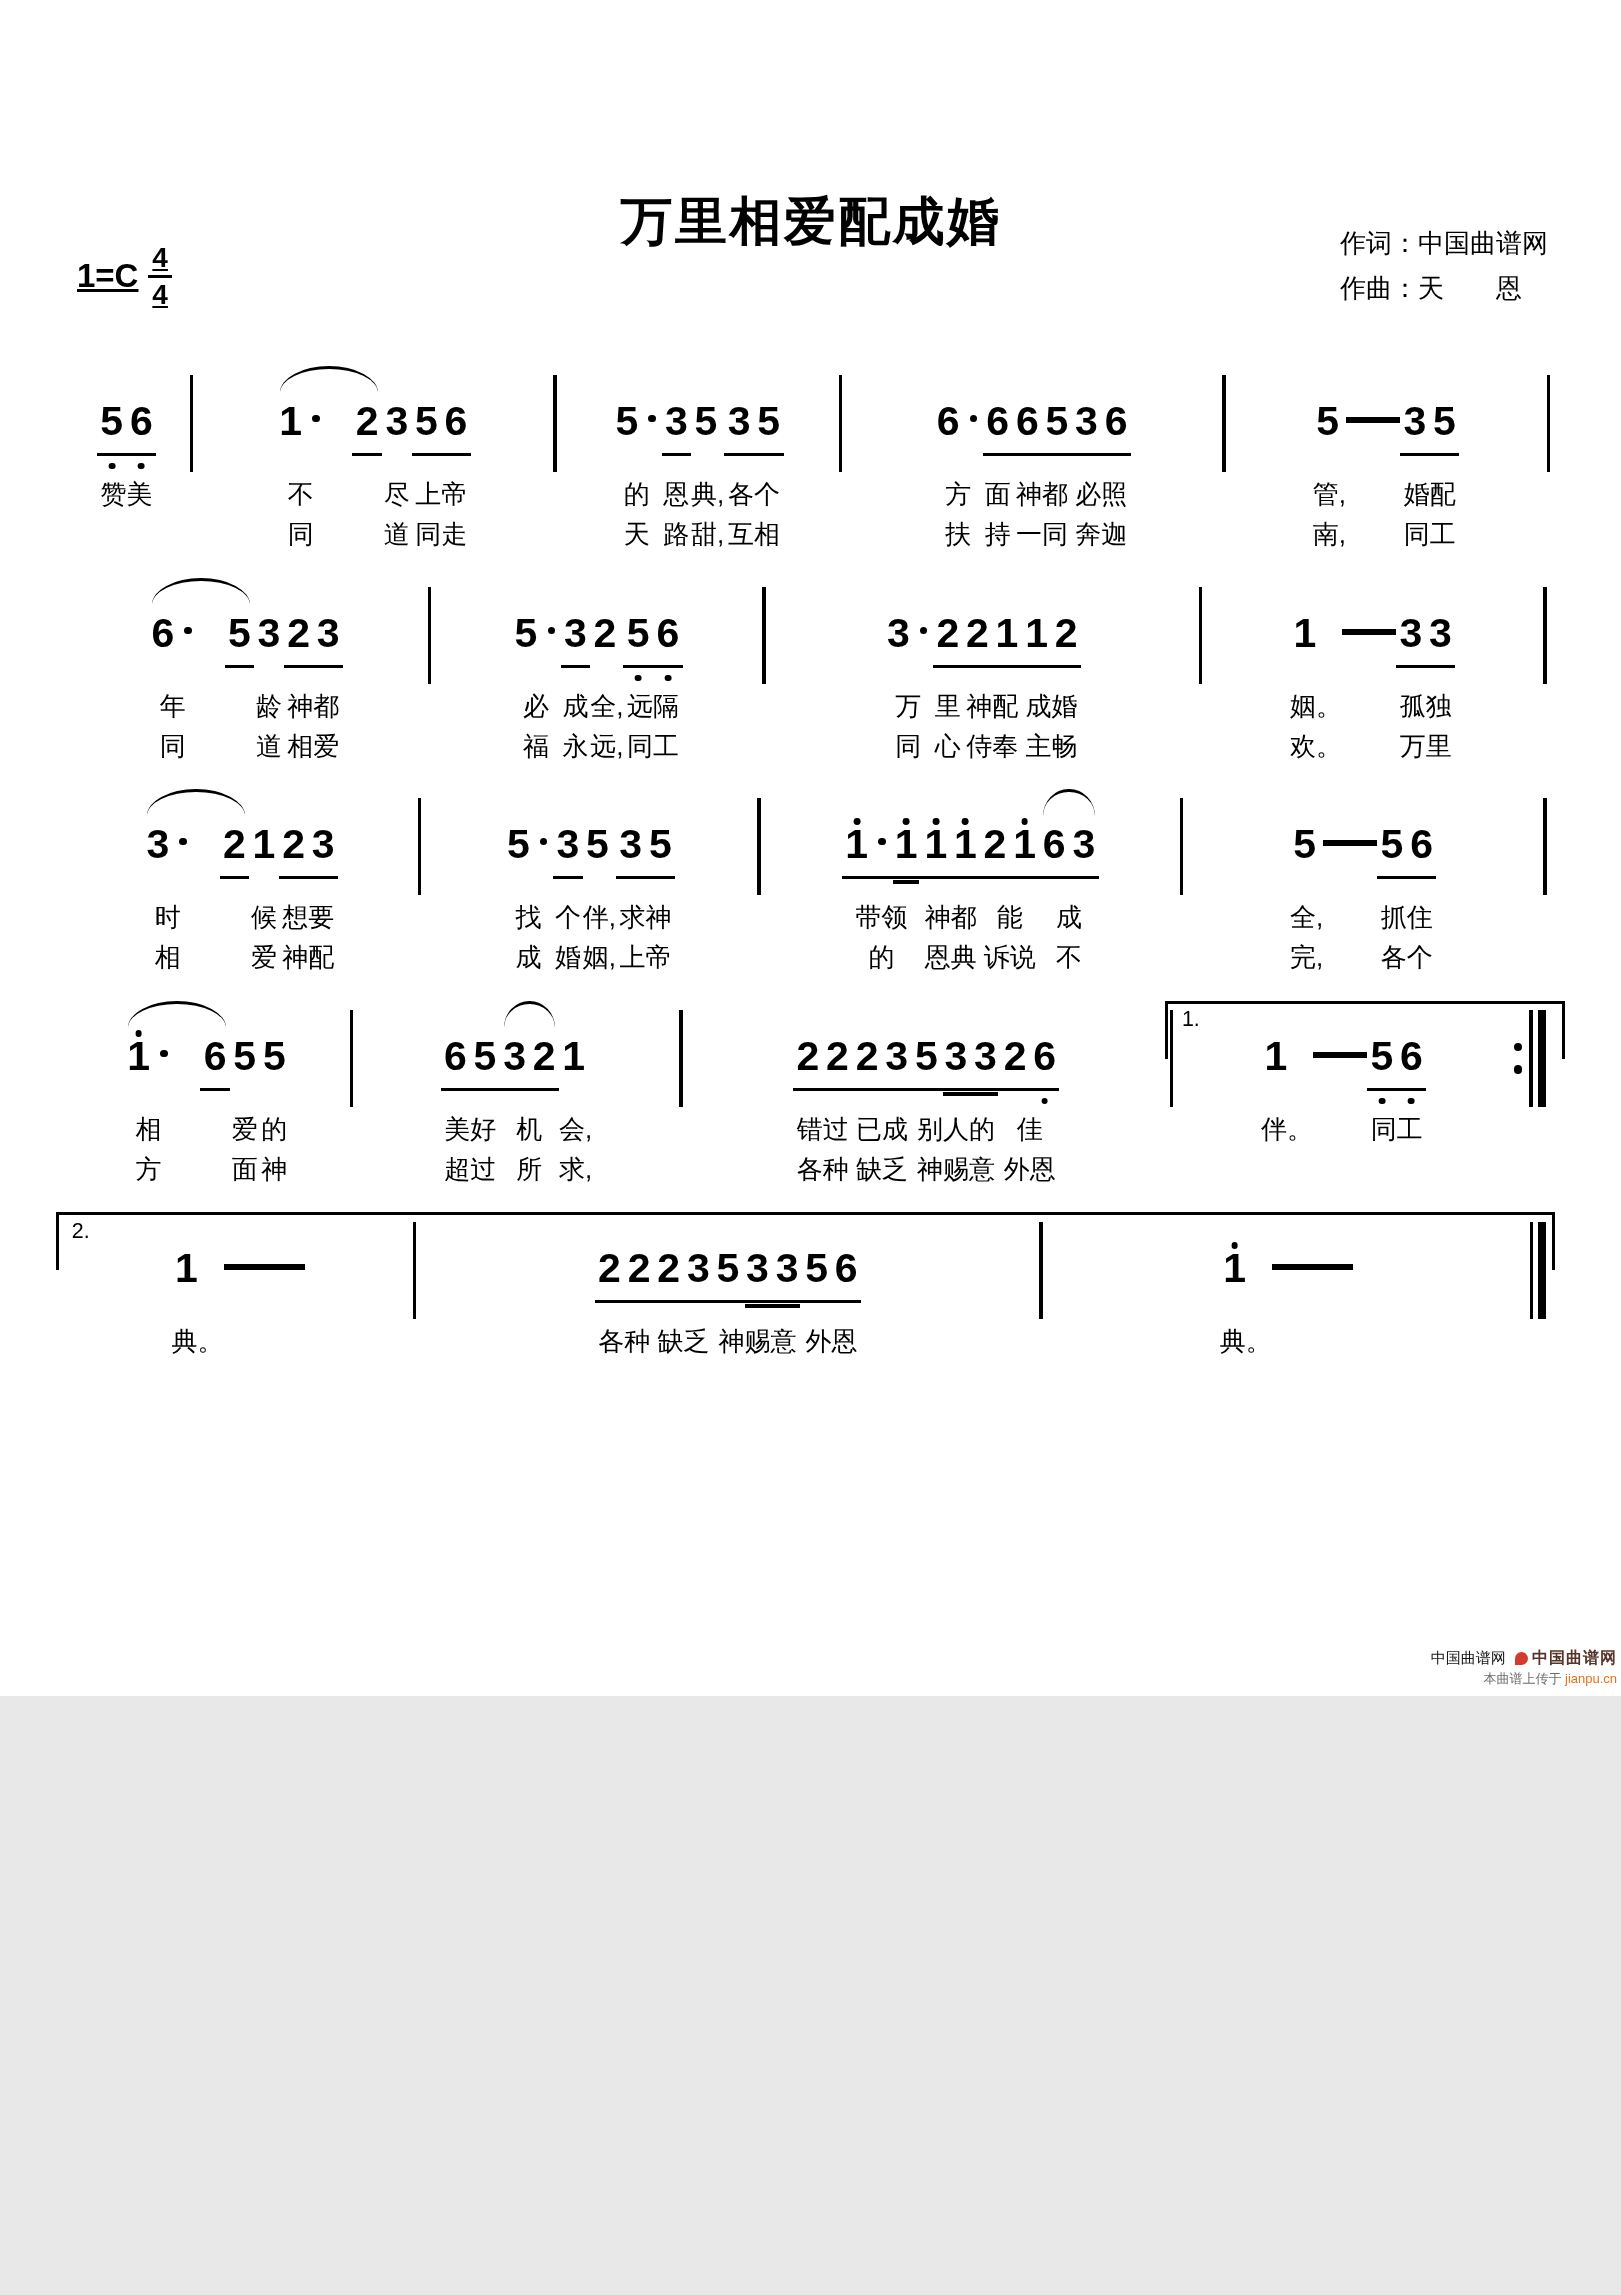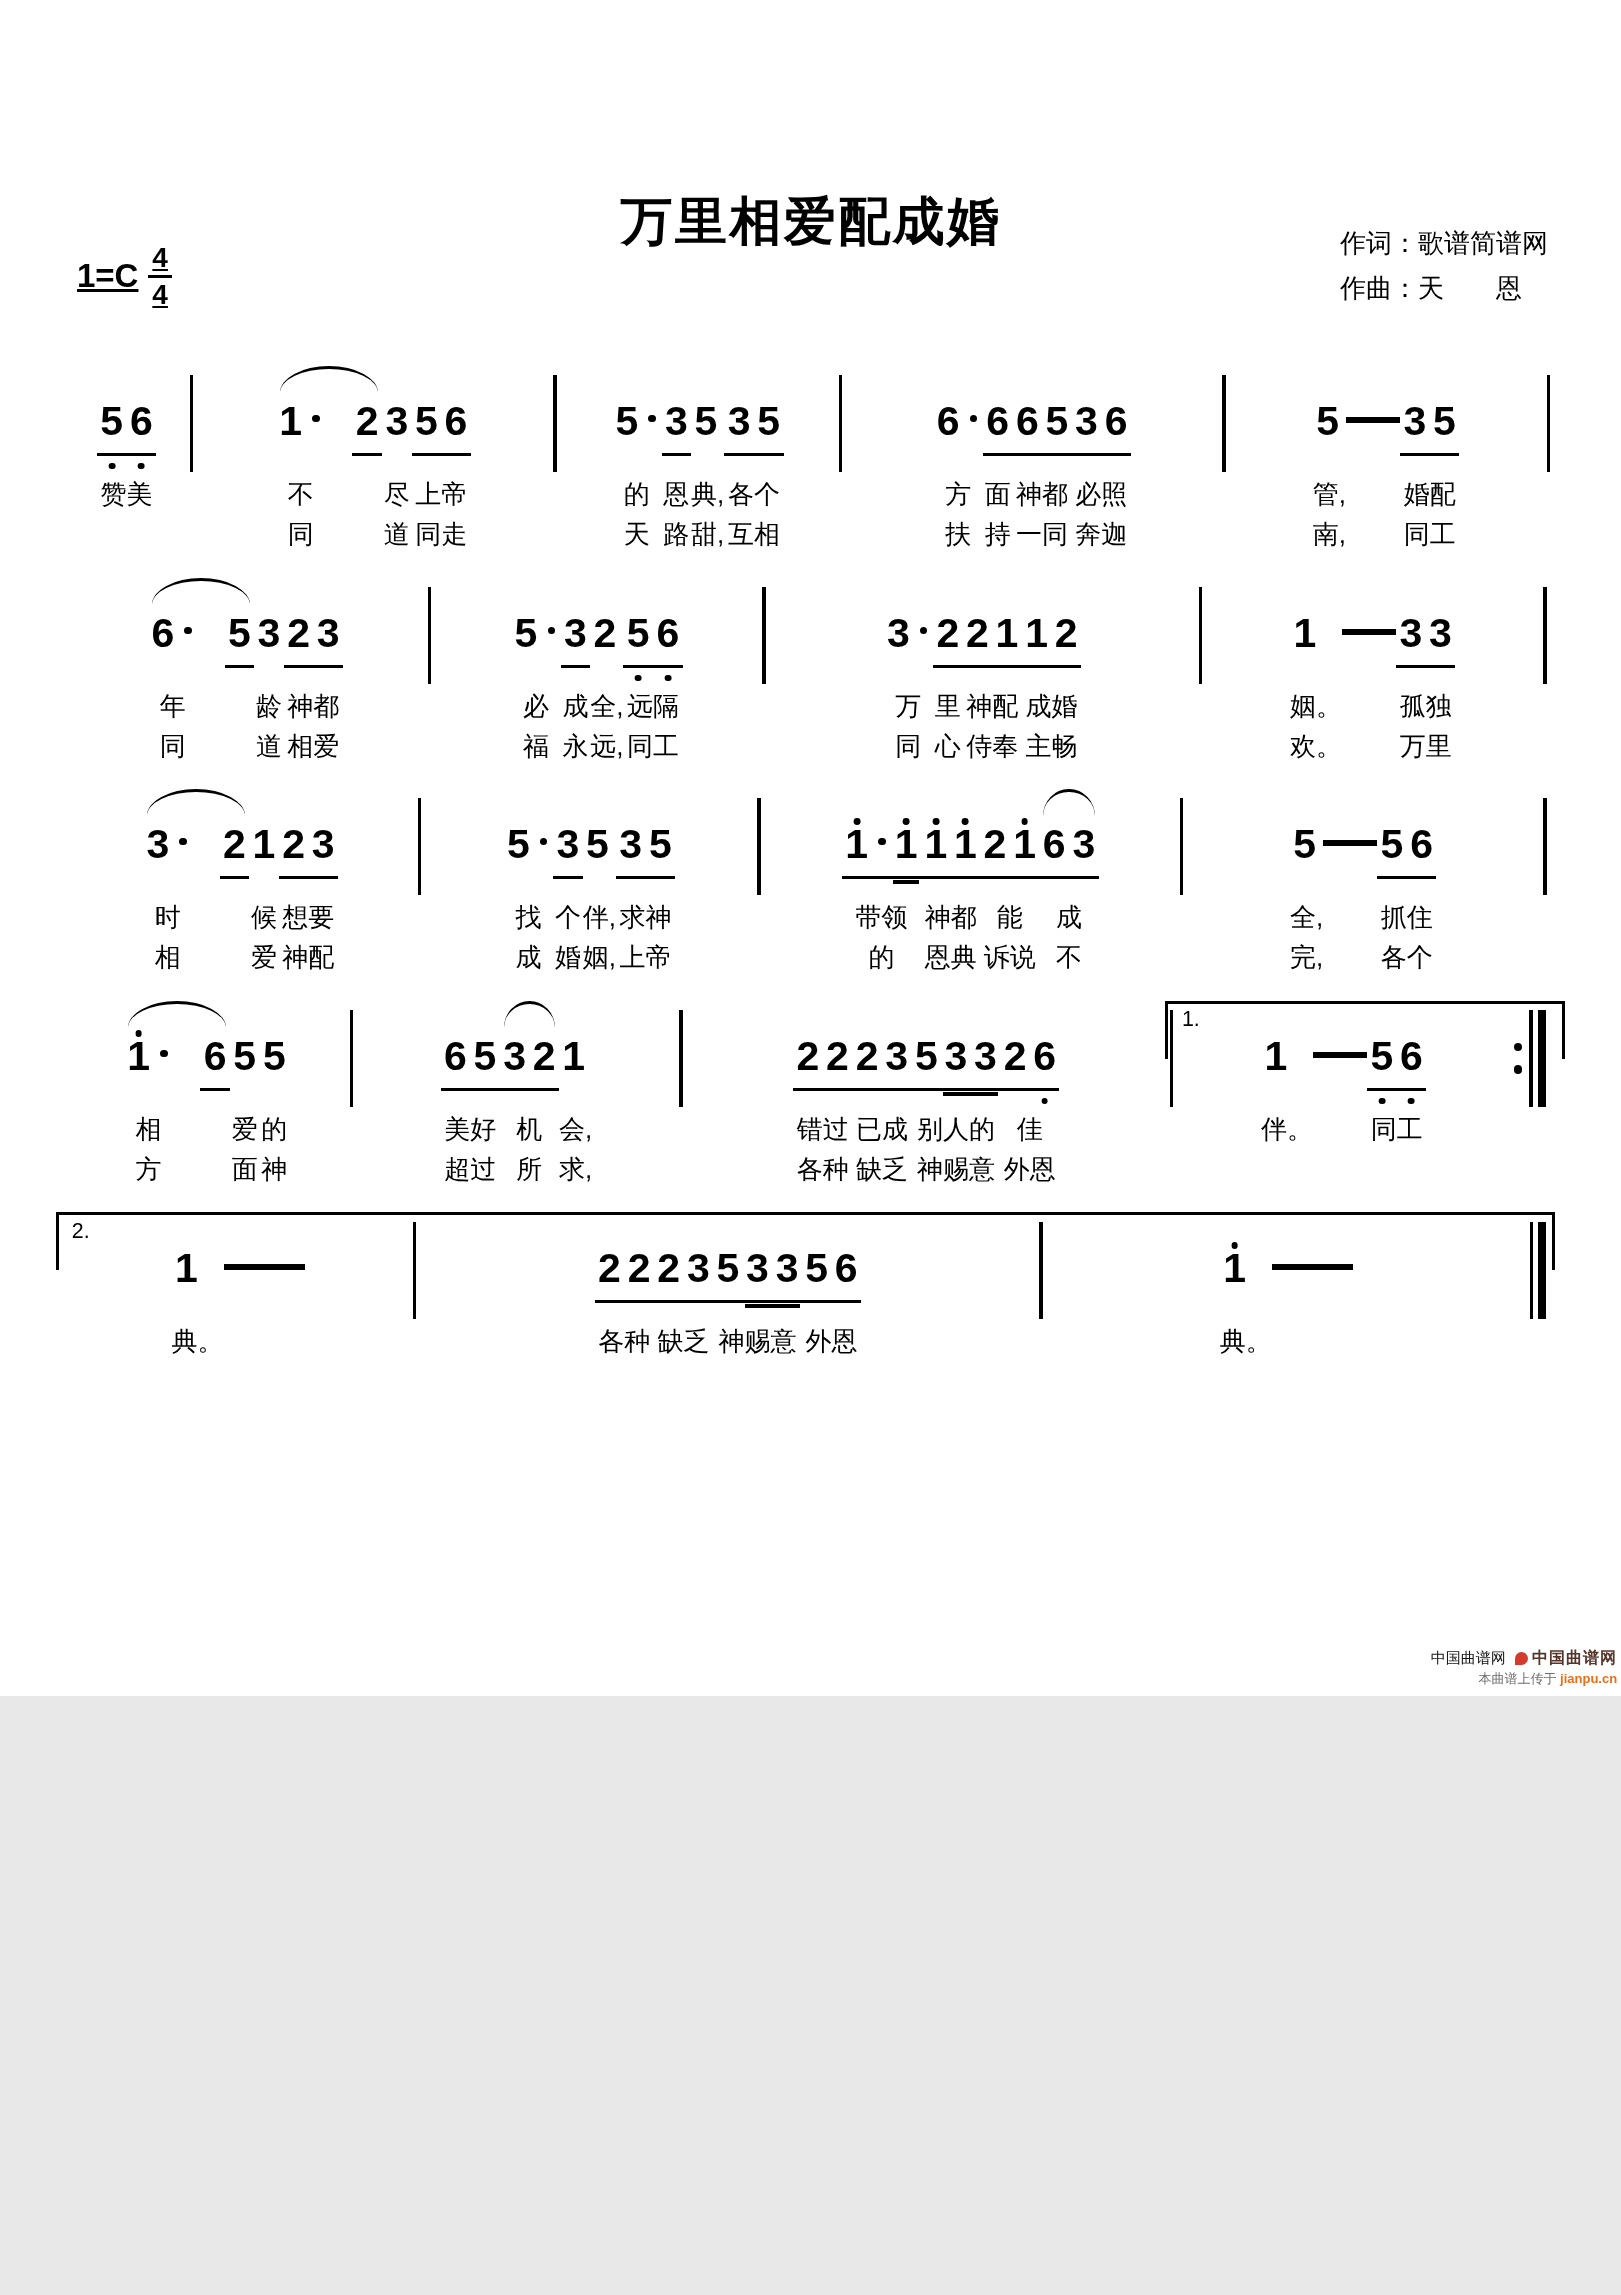--- a/index.html
+++ b/index.html
@@ -46,31 +46,31 @@
   .vlabel{position:absolute;top:11.7px;left:8.8px;font-size:21.4px;font-weight:normal;z-index:2;}
   .system.v2::before{content:"";position:absolute;top:4.9px;left:-6.8px;right:-1.9px;height:55px;
         border:3.9px solid #000;border-bottom:none;}
 
   .watermark{position:absolute;right:4.9px;bottom:7.8px;text-align:right;}
   .wm1{font-size:15px;color:#151515;}
   .wmlogo{display:inline-block;width:13.6px;height:13.6px;background:#d23b2e;
           border-radius:50% 50% 50% 0;margin:0 3.9px -2.4px 8.8px;}
   .wmsite{font-weight:bold;color:#56352a;font-size:16px;letter-spacing:1px;}
   .wm2{font-size:13px;color:#6e6e6e;margin-top:1.5px;}
-  .wmurl{color:#e8701a;font-weight:bold;margin-top:20px;}
+  .wmurl{color:#e8701a;font-weight:normal;margin-top:20px;}
 </style>
 </head>
 <body>
 
 <div class="page">
 
   <h1 class="title">万里相爱配成婚</h1>
 
   <div class="credits">
-    <div>作词：歌谱简谱网</div>
+    <div>作词：中国曲谱网</div>
     <div>作曲：天　　恩</div>
   </div>
 
   <div class="keysig">
     <span>1=C</span>
     <span class="frac">
       <span>4</span>
       <span class="fbar"></span>
       <span>4</span>
     </span>

